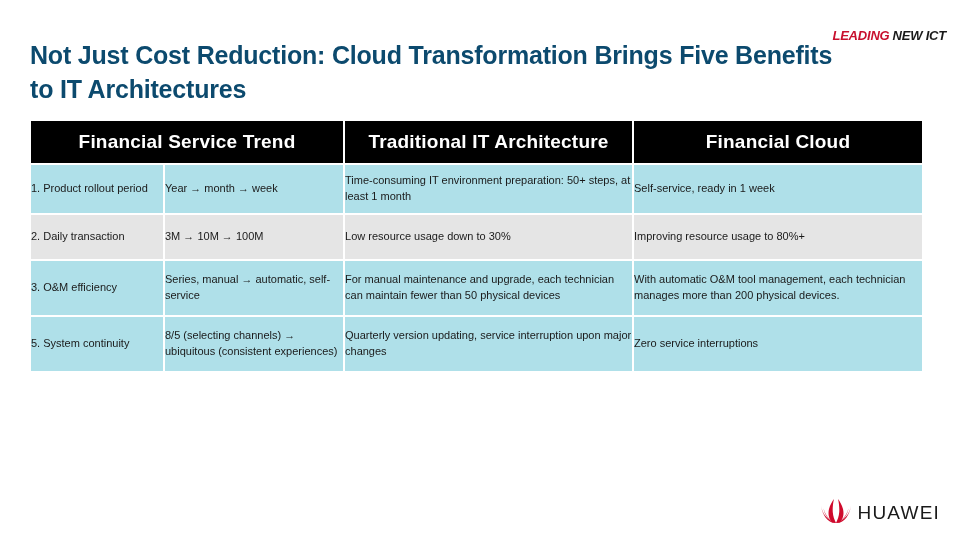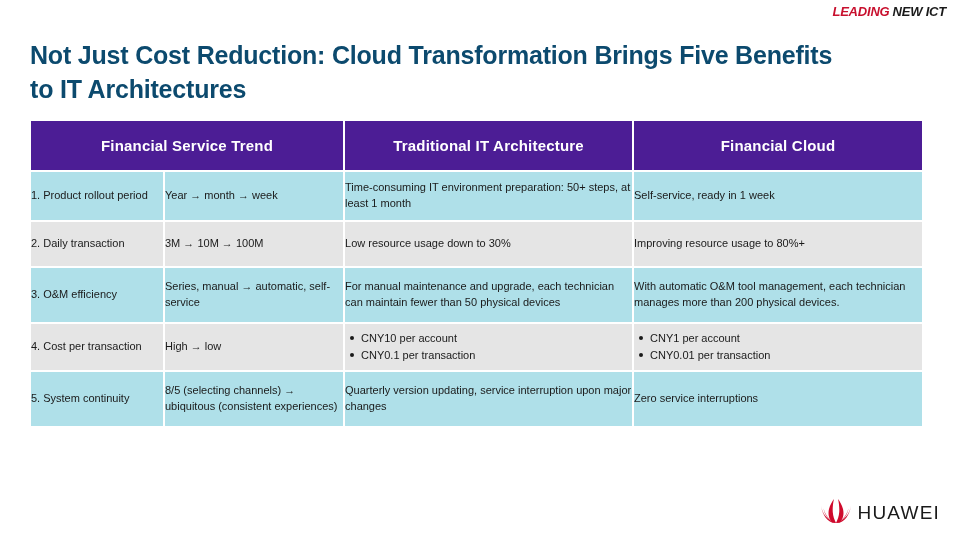--- a/index.html
+++ b/index.html
@@ -11,21 +11,21 @@
     height: 540px;
     background: #ffffff;
     font-family: "Liberation Sans", sans-serif;
     overflow: hidden;
     position: relative;
   }
 
   
   .brandline {
     position: absolute;
-    top: 4px;
+    top: 28px;
     right: 14px;
     font-style: italic;
     font-weight: bold;
     font-size: 13px;
     letter-spacing: -0.2px;
     white-space: nowrap;
   }
   .brandline .lead { color: #c8102e; }
   .brandline .newict { color: #1a1a1a; margin-left: 3px; }
 
@@ -58,26 +58,26 @@
   table.cmp th, table.cmp td {
     padding: 0;
     vertical-align: middle;
   }
   .col1 { width: 132px; }
   .col2 { width: 178px; }
   .col3 { width: 287px; }
   .col4 { width: 288px; }
 
   thead th {
-    background: #4c1d95;
+    background: #000000;
     color: #ffffff;
-    font-size: 15px;
+    font-size: 19px;
     font-weight: bold;
     text-align: center;
-    height: 49px;
+    height: 42px;
     letter-spacing: 0.2px;
   }
 
   tbody td {
     font-size: 11px;
     color: #1a1a1a;
     line-height: 1.42;
     padding: 7px 9px 7px 10px;
   }
   tr.dark td  { background: #AFE0E9; }
@@ -166,36 +166,20 @@
         <td>Improving resource usage to 80%+</td>
       </tr>
 
       <tr class="dark r3">
         <td>3. O&amp;M efficiency</td>
         <td>Series, manual → automatic, self-service</td>
         <td>For manual maintenance and upgrade, each technician can maintain fewer than 50 physical devices</td>
         <td>With automatic O&amp;M tool management, each technician manages more than 200 physical devices.</td>
       </tr>
 
-      <tr class="light r4">
-        <td>4. Cost per transaction</td>
-        <td>High → low</td>
-        <td>
-          <ul class="bullets">
-            <li>CNY10 per account</li>
-            <li>CNY0.1 per transaction</li>
-          </ul>
-        </td>
-        <td>
-          <ul class="bullets">
-            <li>CNY1 per account</li>
-            <li>CNY0.01 per transaction</li>
-          </ul>
-        </td>
-      </tr>
 
       <tr class="dark r5">
         <td>5. System continuity</td>
         <td>8/5 (selecting channels) → ubiquitous (consistent experiences)</td>
         <td>Quarterly version updating, service interruption upon major changes</td>
         <td>Zero service interruptions</td>
       </tr>
 
     </tbody>
   </table>

